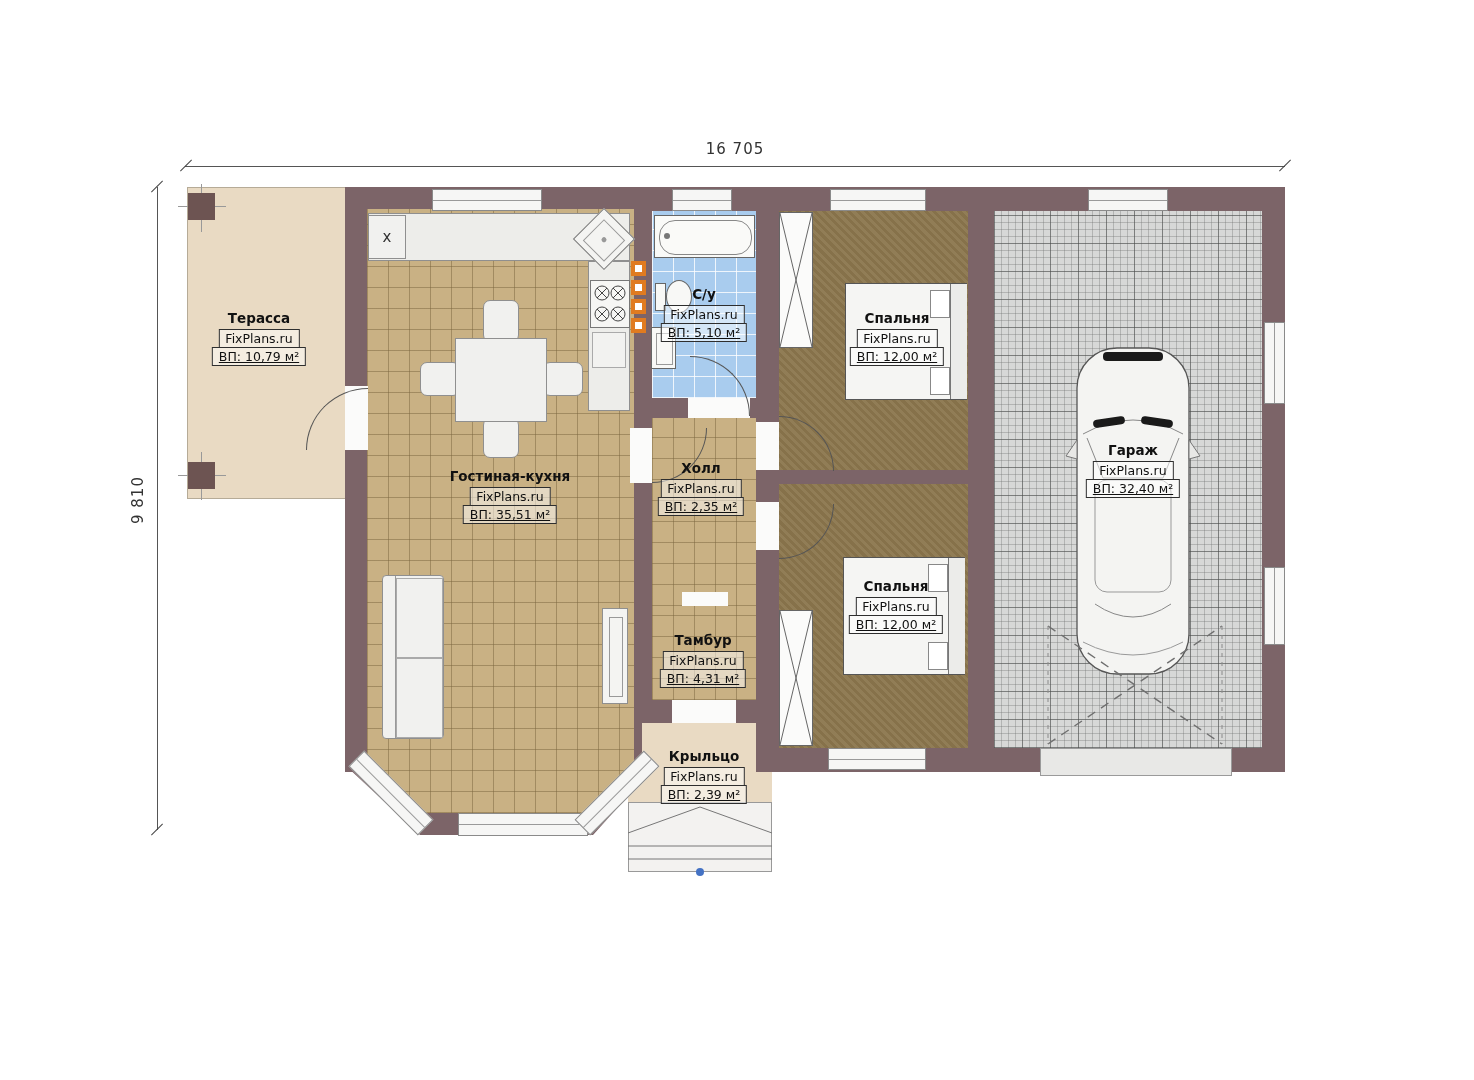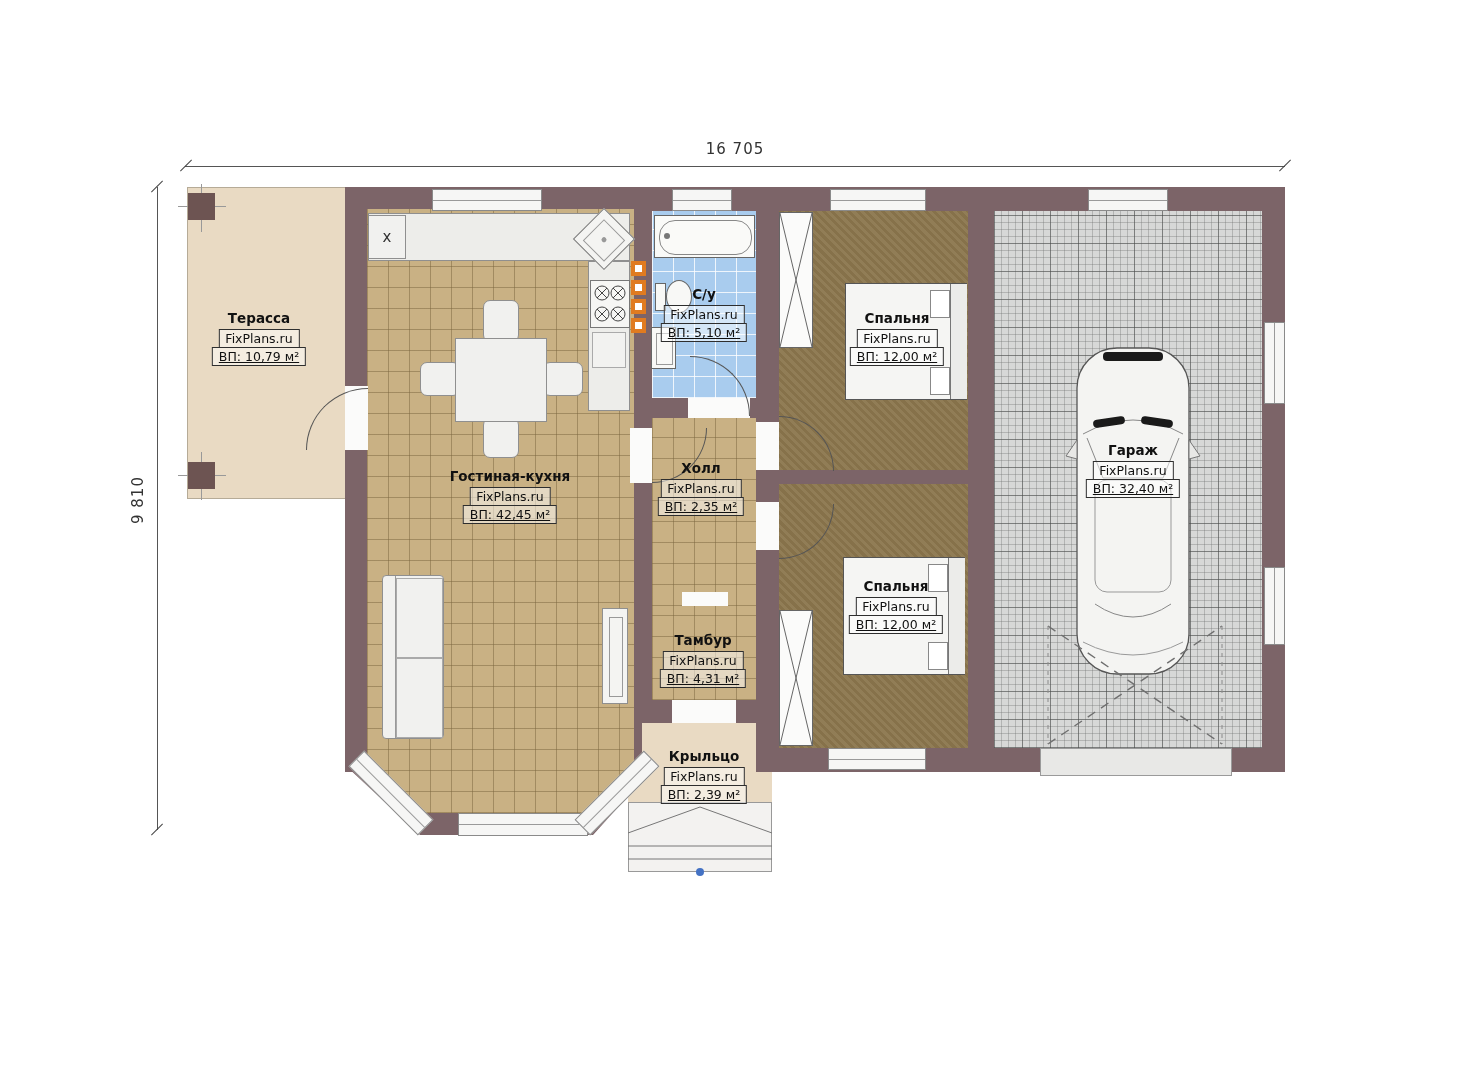--- a/index.html
+++ b/index.html
@@ -223,21 +223,21 @@
   </svg>
 
   <div class="room-label" style="left:259px;top:310px;">
     <div class="room-name">Терасса</div>
     <div class="label-box first">FixPlans.ru</div>
     <div class="label-box second">ВП: 10,79 м²</div>
   </div>
   <div class="room-label" style="left:510px;top:468px;">
     <div class="room-name">Гостиная-кухня</div>
     <div class="label-box first">FixPlans.ru</div>
-    <div class="label-box second">ВП: 42,45 м²</div>
+    <div class="label-box second">ВП: 35,51 м²</div>
   </div>
   <div class="room-label" style="left:704px;top:286px;">
     <div class="room-name">С/у</div>
     <div class="label-box first">FixPlans.ru</div>
     <div class="label-box second">ВП: 5,10 м²</div>
   </div>
   <div class="room-label" style="left:701px;top:460px;">
     <div class="room-name">Холл</div>
     <div class="label-box first">FixPlans.ru</div>
     <div class="label-box second">ВП: 2,35 м²</div>

